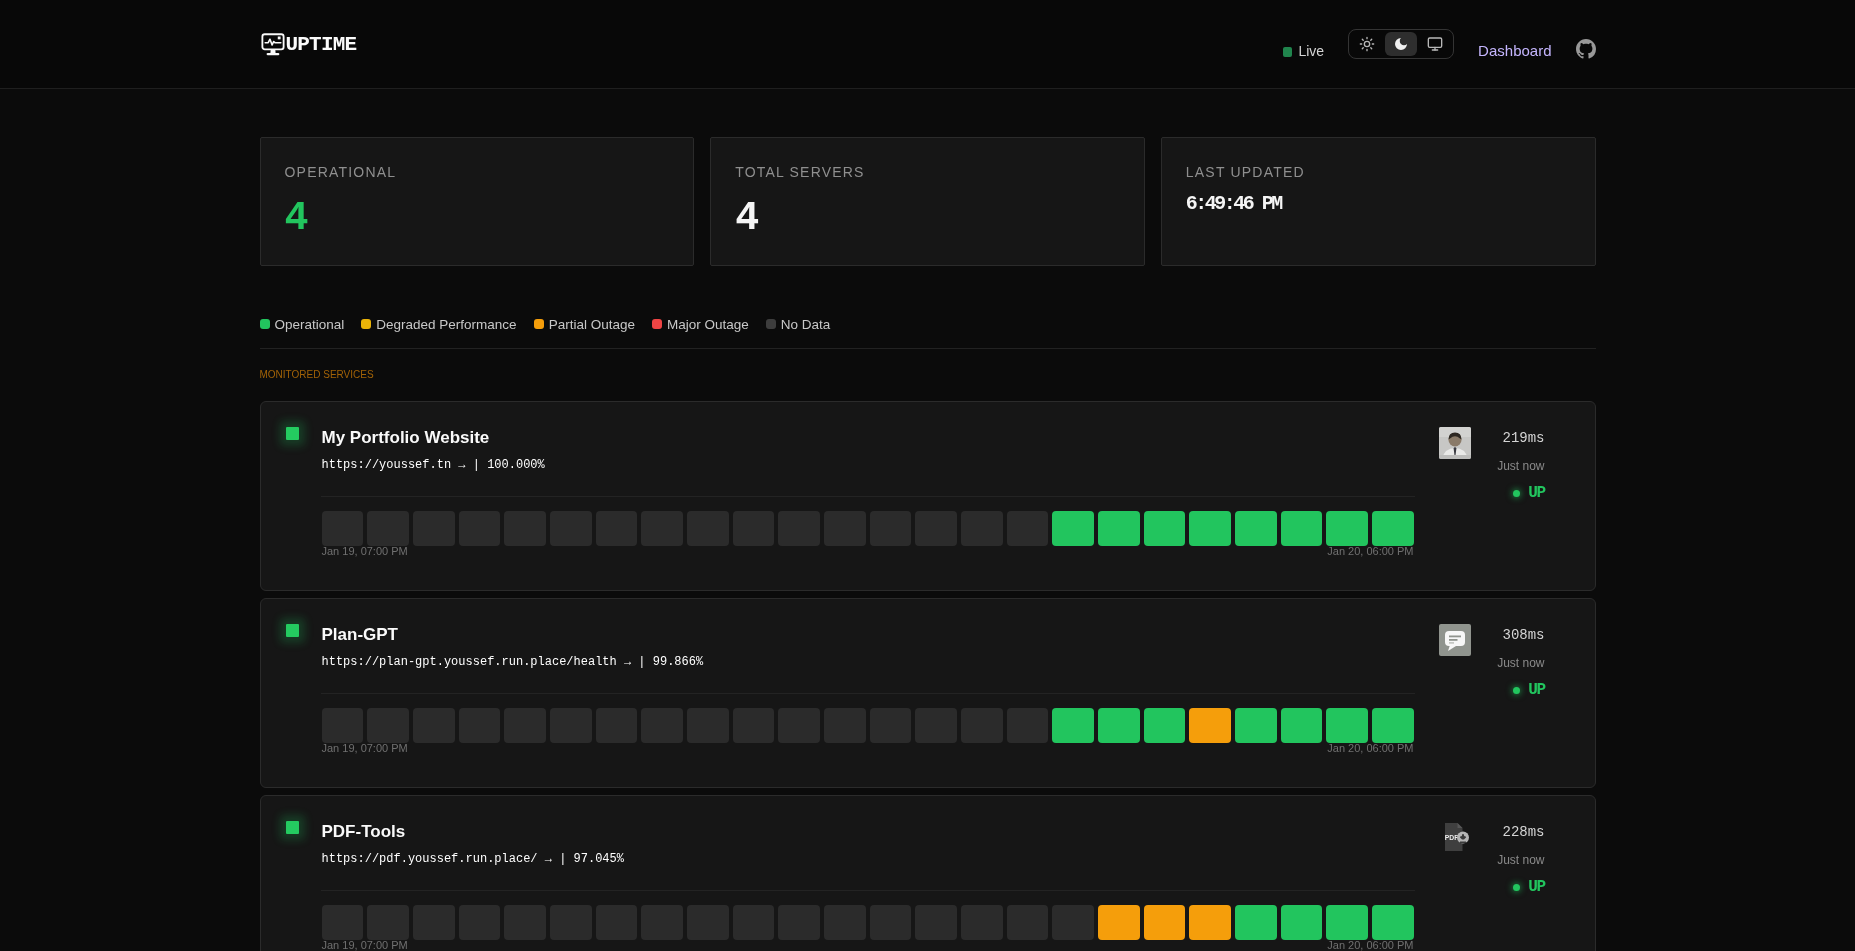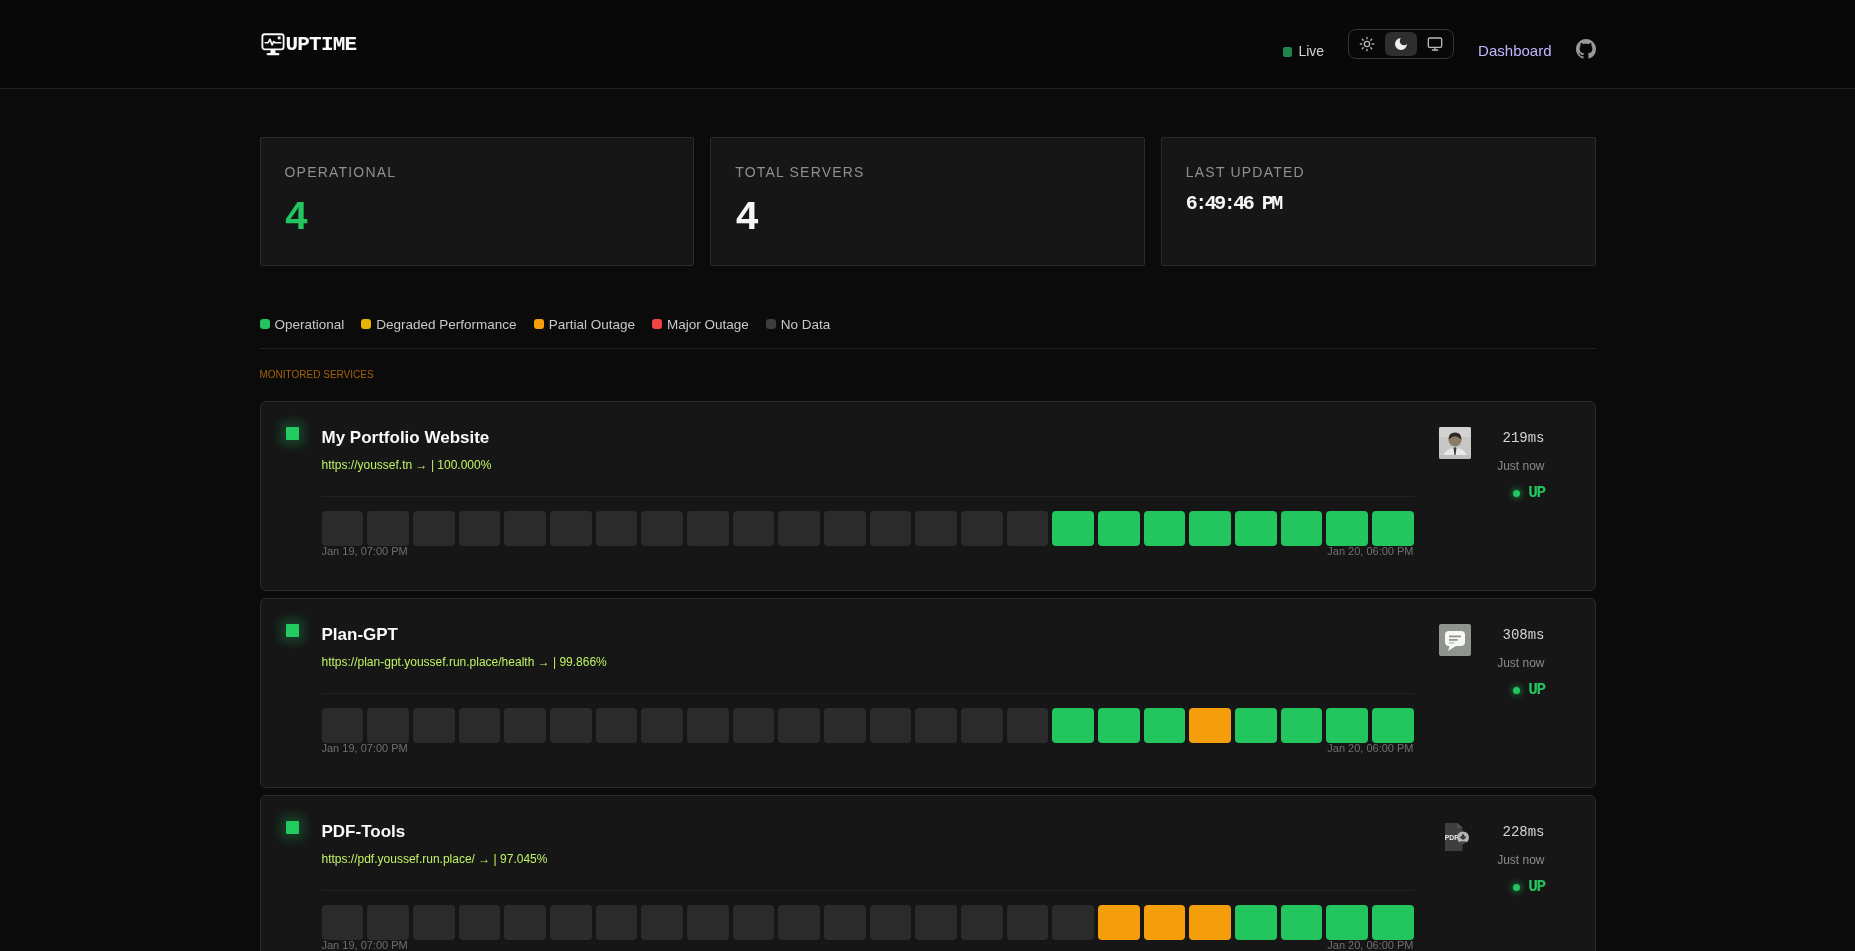--- a/index.html
+++ b/index.html
@@ -26,21 +26,21 @@
 .legend { display:flex; align-items:center; gap:17px; margin-top:48px; height:20px; }
 .litem { display:flex; align-items:center; gap:4px; color:#c8c8c8; font-size:13.5px; }
 .lsq { width:10px; height:10px; border-radius:3px; margin-right:1px; }
 .sepline { border-top:1px solid #222222; margin-top:14px; }
 .msvc { margin-top:17px; font-size:10px; letter-spacing:0px; color:#a16207; line-height:17px; }
 .svc { position:relative; height:190px; background:#161616; border:1px solid #2b2b2b; border-radius:6px; margin-bottom:7px; }
 .svc1 { margin-top:18px; }
 .sq { position:absolute; left:25px; top:25px; width:13px; height:13px; border-radius:1px; background:#24cb60;
   box-shadow:0 0 9px 6px rgba(34,197,94,0.22); }
 .stitle { position:absolute; left:61px; top:25px; font-size:17px; font-weight:bold; color:#fafafa; line-height:22px; }
-.surl { position:absolute; left:61px; top:55px; font-family:Liberation Sans, sans-serif; font-size:12px; color:#bef264; line-height:16px; }
+.surl { position:absolute; left:61px; top:55px; font-family:Liberation Mono, monospace; font-size:12px; color:#ffffff; line-height:16px; }
 .ssep { position:absolute; left:60px; top:94px; width:1094px; border-top:1px solid #232323; }
 .bars { position:absolute; left:61px; top:109px; width:1092px; height:35px; display:flex; gap:4px; }
 .bar { flex:1; height:35px; border-radius:4px; background:#2b2b2b; }
 .bar.g { background:#22c55e; }
 .bar.o { background:#f59e0b; }
 .blabels { position:absolute; left:61px; top:142px; width:1092px; display:flex; justify-content:space-between; font-size:11px; color:#707070; line-height:15px; }
 .avatar { position:absolute; left:1178px; top:25px; width:32px; height:32px; border-radius:2px; overflow:hidden; }
 .rms { position:absolute; right:50px; top:28px; font-family:"Liberation Mono", monospace; font-size:14px; color:#d4d4d4; line-height:17px;text-align:right; }
 .rjust { position:absolute; right:50px; top:56px; font-size:12px; color:#8a8a8a; line-height:16px; }
 .rup { position:absolute; right:50px; top:83px; display:flex; align-items:center; gap:8px; }

